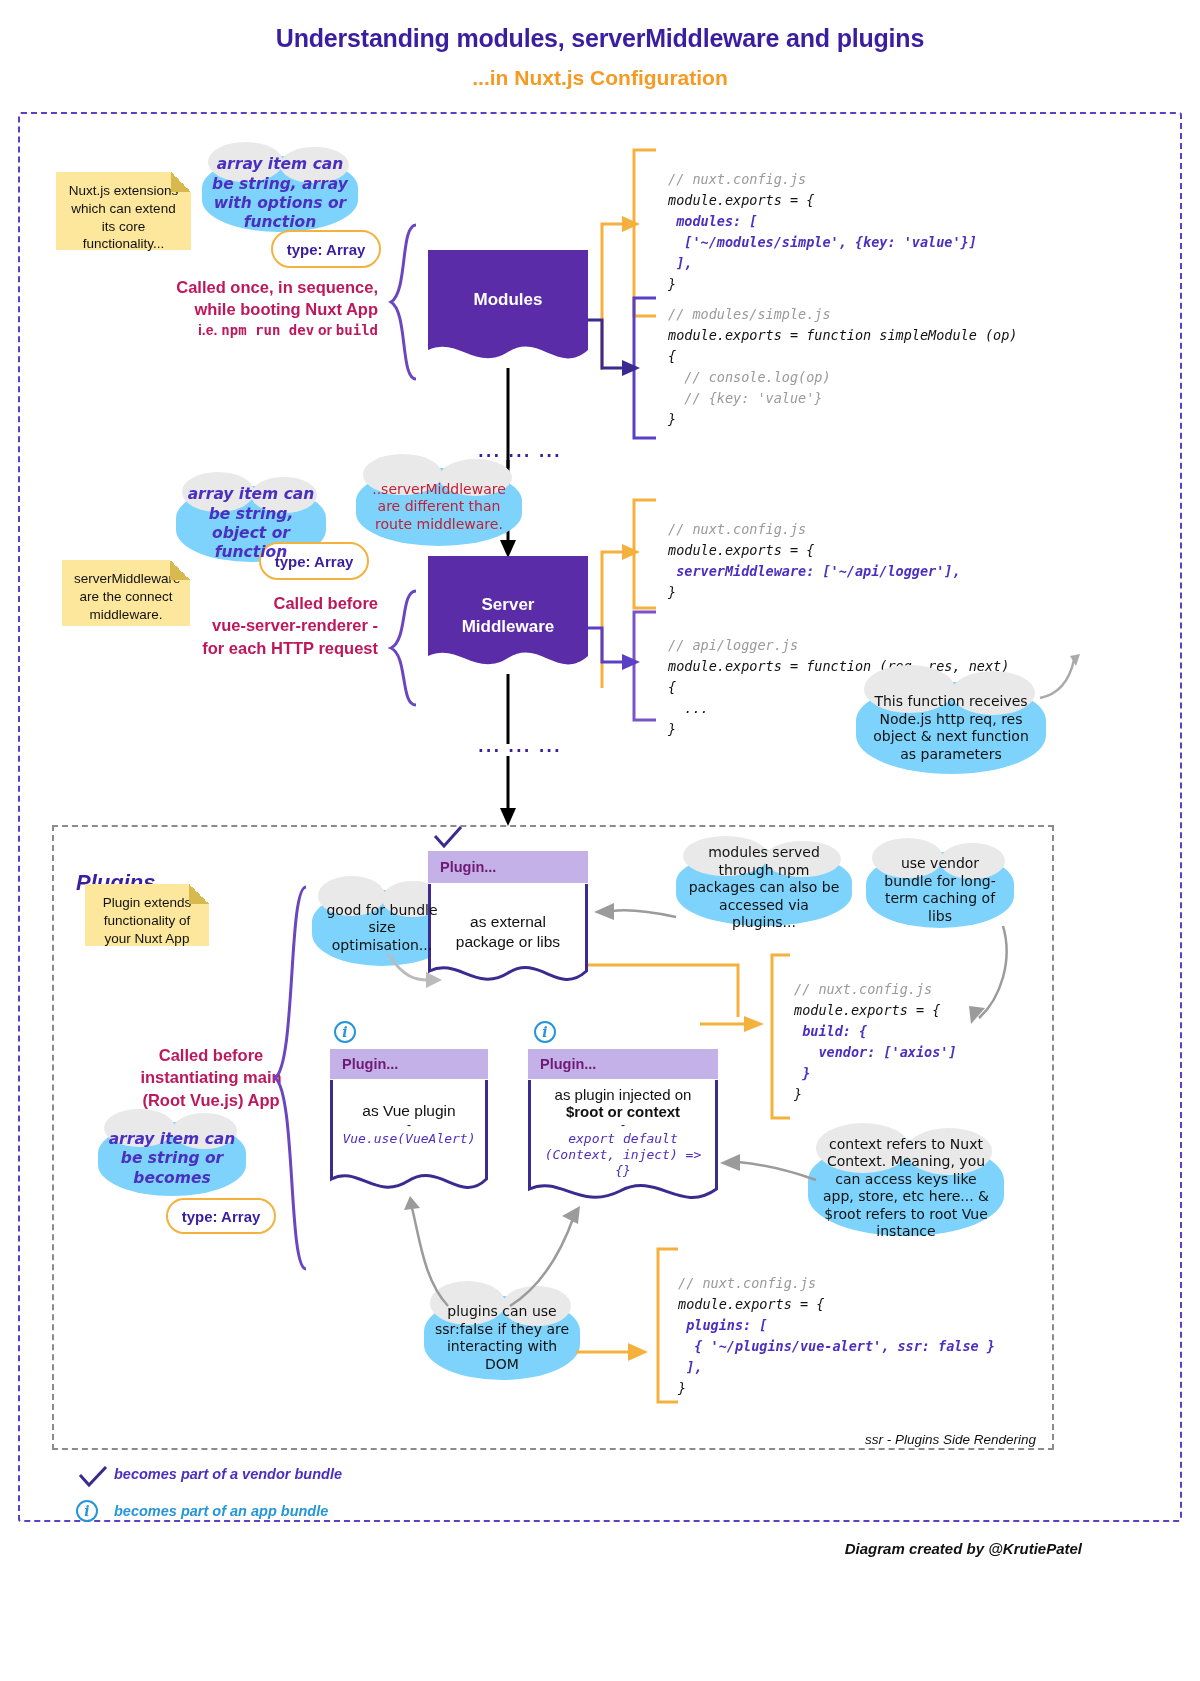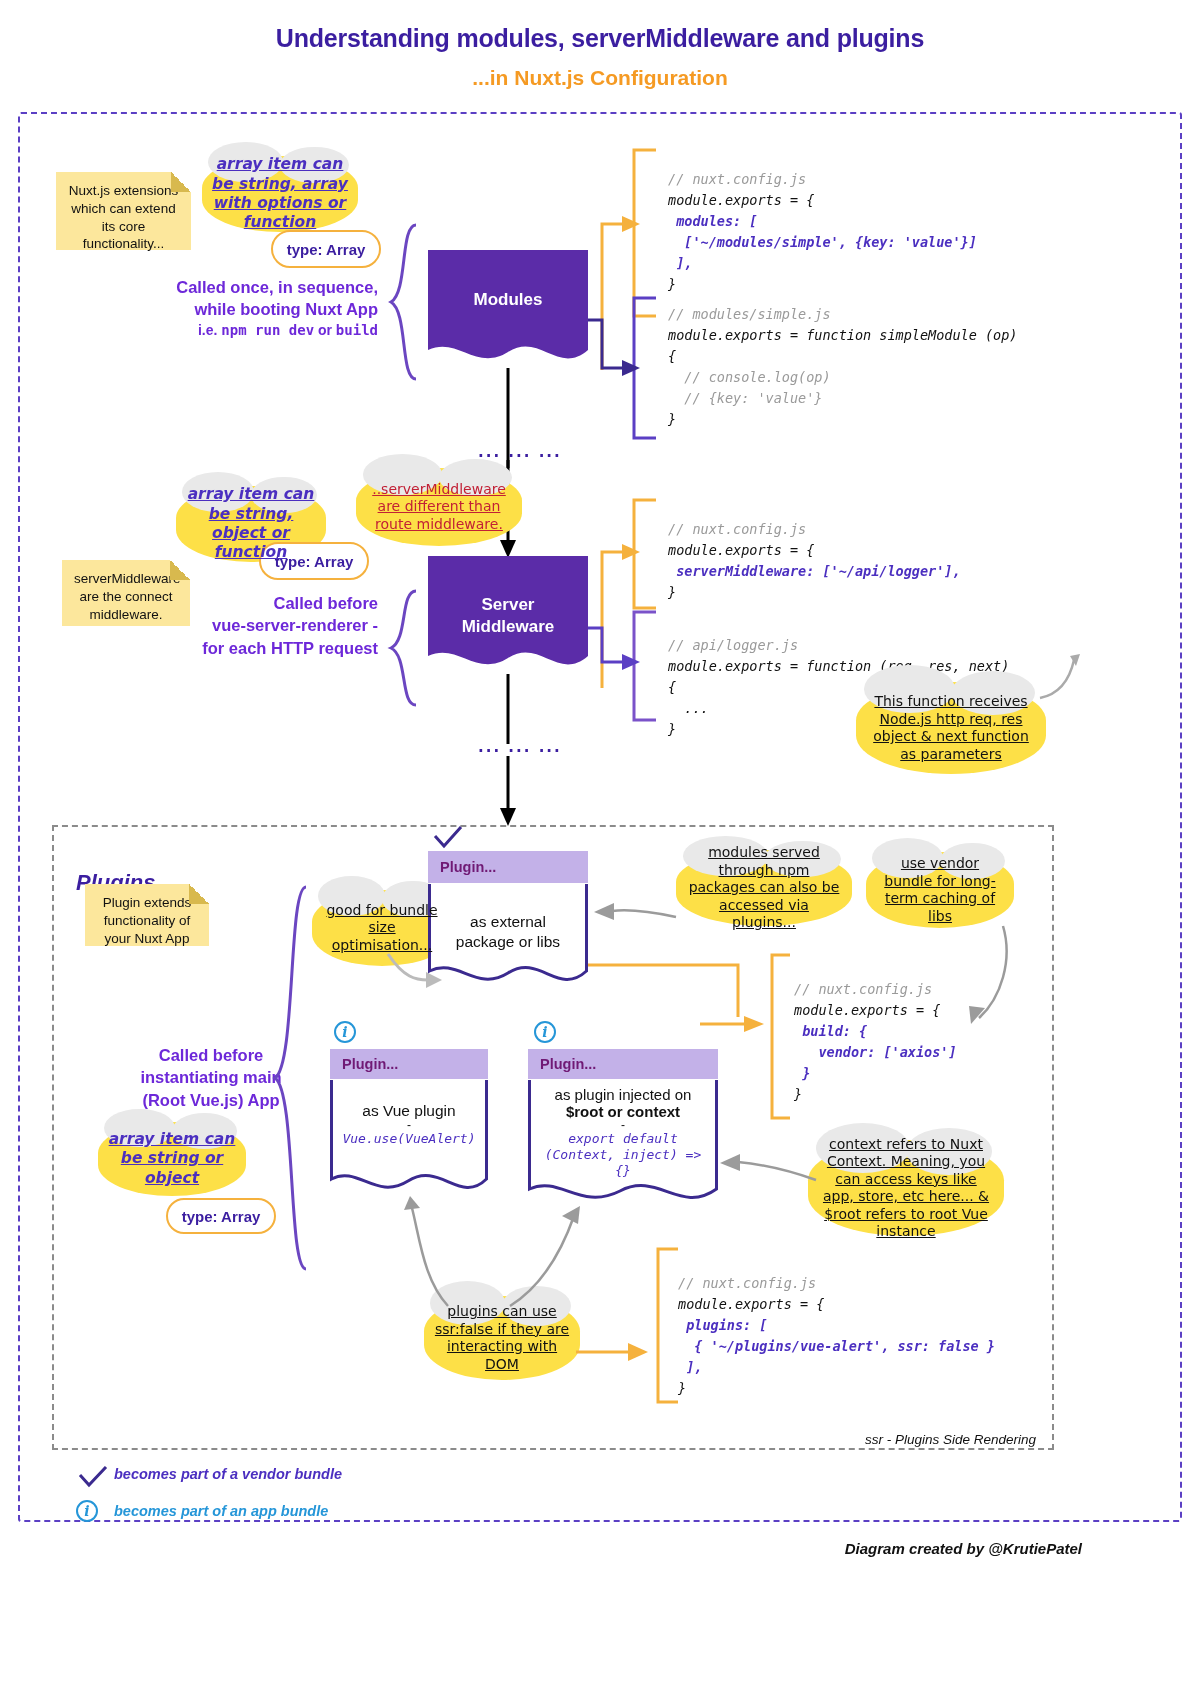--- a/index.html
+++ b/index.html
@@ -35,46 +35,45 @@
     padding:10px 12px; text-align:center;
     box-shadow:0 0 0 0 rgba(0,0,0,0);
   }
   .sticky .fold {
     position:absolute; top:0; right:0; width:20px; height:20px;
     background:linear-gradient(225deg,#ffffff 0 50%, #d8b94e 50% 100%);
   }
 
   
   .cloud {
-    background:#fde047; border-radius:50% / 42%;
+    background:#7dd3fc; border-radius:50% / 42%;
     display:flex; align-items:center; justify-content:center;
     text-align:center; line-height:1.25;
     font-family:"DejaVu Sans", sans-serif;
-    text-decoration:underline;
   }
   .cloud::before, .cloud::after {
     content:""; position:absolute; background:#e9e9e9; border-radius:50%;
   }
   .cloud::before { width:48%; height:52%; left:4%; top:-18%; }
   .cloud::after  { width:44%; height:48%; right:6%; top:-12%; }
   .cloud > span { position:relative; z-index:2; padding:0 10px; }
 
   .cloud-hand { color:#111; font-size:14px; }
   .cloud-italic { color:#4b2fc0; font-size:15.5px; font-style:italic; font-weight:bold; }
   .cloud-red { color:#c22035; font-size:14px; }
 
   
   .pill {
     border:2px solid #f5b13d; border-radius:22px; background:#fff;
     color:#3b1ea0; font-weight:bold; font-size:15px;
     display:flex; align-items:center; justify-content:center;
   }
 
   
-  .calltext { font-size:16.5px; font-weight:bold; line-height:1.35; text-align:right; color:#6d28d9; }
+  .calltext { font-size:16.5px; font-weight:bold; line-height:1.35; text-align:right; color:#be185d; }
   .calltext .mono { font-family:"DejaVu Sans Mono", monospace; font-size:14px; }
   .calltext.center { text-align:center; }
 
   
   .code {
     font-family:"DejaVu Sans Mono", monospace;
     font-size:13.5px; font-style:italic; line-height:1.55; white-space:pre;
     color:#111;
   }
   .code .cmt { color:#9a9a9a; }
@@ -276,21 +275,21 @@
   <span>Plugin extends functionality of your Nuxt App</span>
 </div>
 
 <div class="abs calltext center" style="top:1044px; left:96px; width:230px;">
   <div>Called before</div>
   <div>instantiating main</div>
   <div>(Root Vue.js) App</div>
 </div>
 
 <div class="abs cloud cloud-italic" id="plg-cloud-array" style="top:1122px; left:98px; width:148px; height:74px;">
-  <span>array item can be string or object</span>
+  <span>array item can be string or becomes</span>
 </div>
 <div class="abs pill" id="plg-pill" style="top:1198px; left:166px; width:110px; height:36px;">type: Array</div>
 
 <svg class="abs" style="top:884px; left:270px; width:40px; height:388px;" viewBox="0 0 40 388">
   <path d="M36 3 C18 3 26 180 5 194 C26 208 18 385 36 385" fill="none" stroke="#6b46c1" stroke-width="3"></path>
 </svg>
 
 <div class="abs cloud cloud-hand" id="plg-cloud-bundle" style="top:890px; left:312px; width:140px; height:76px;">
   <span>good for bundle size optimisation...</span>
 </div>

